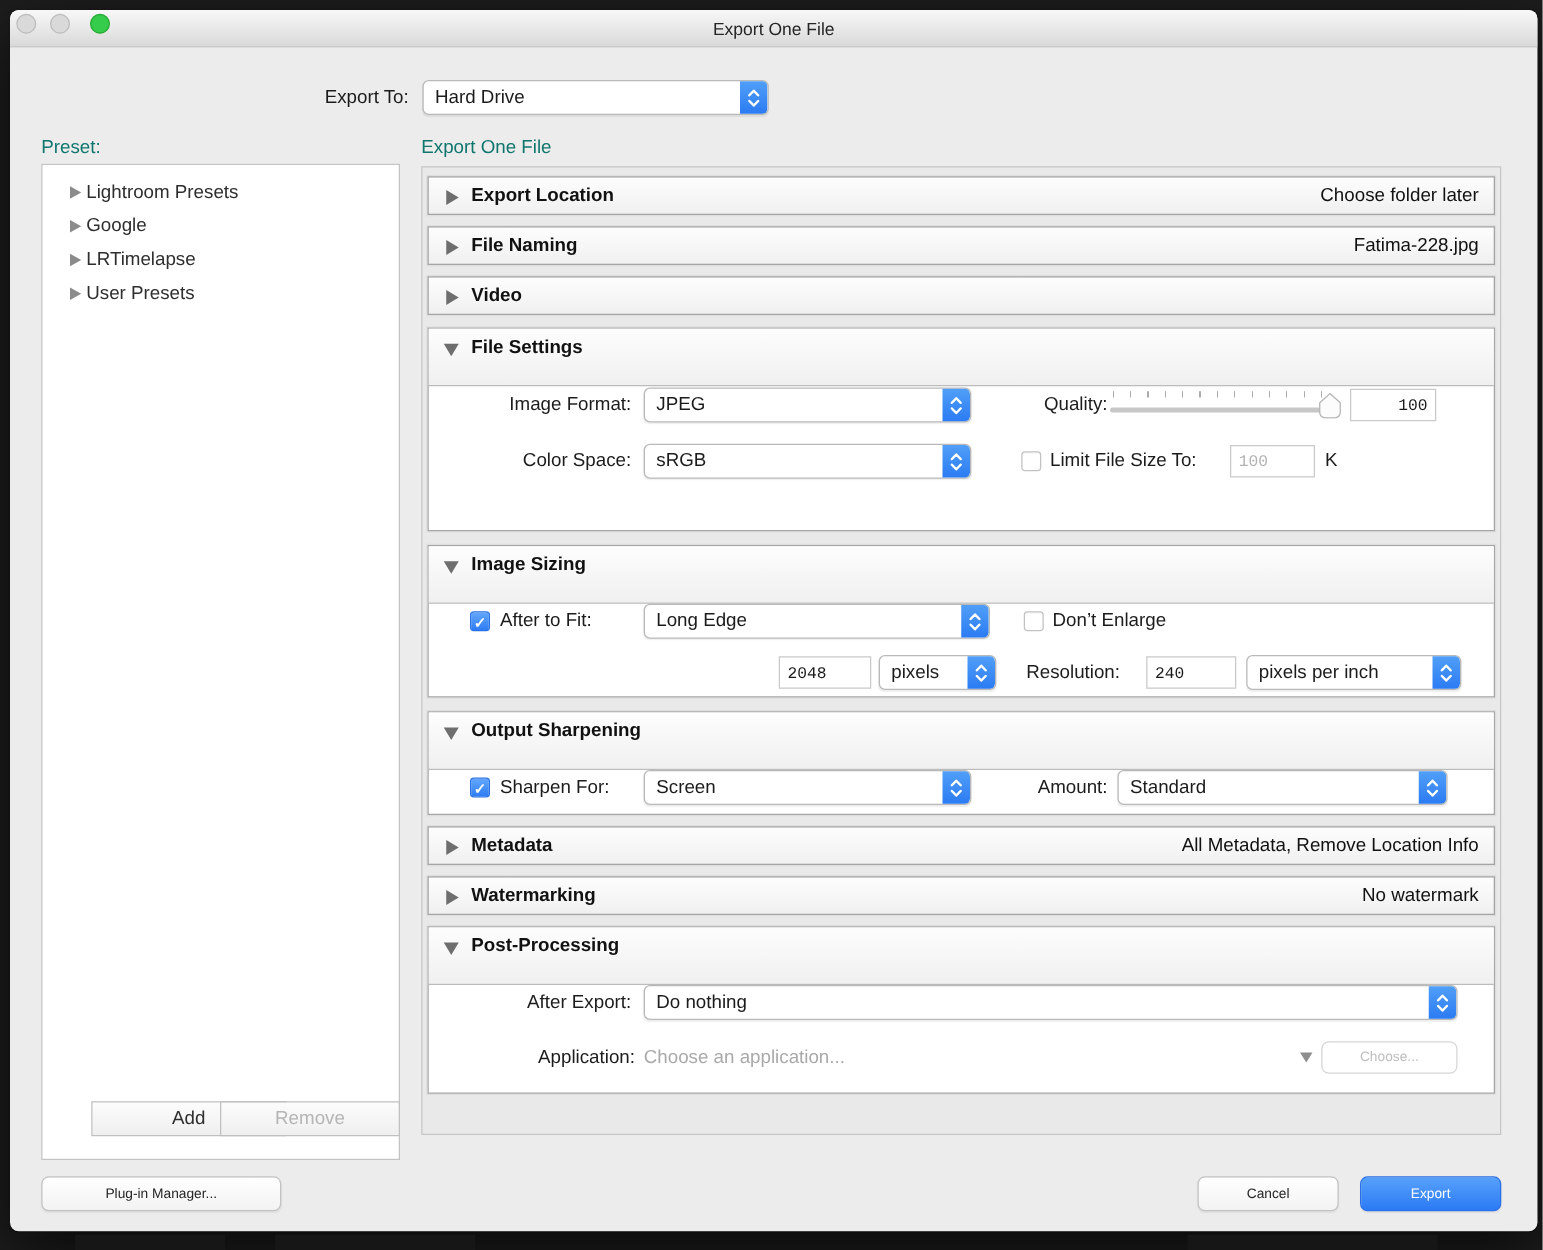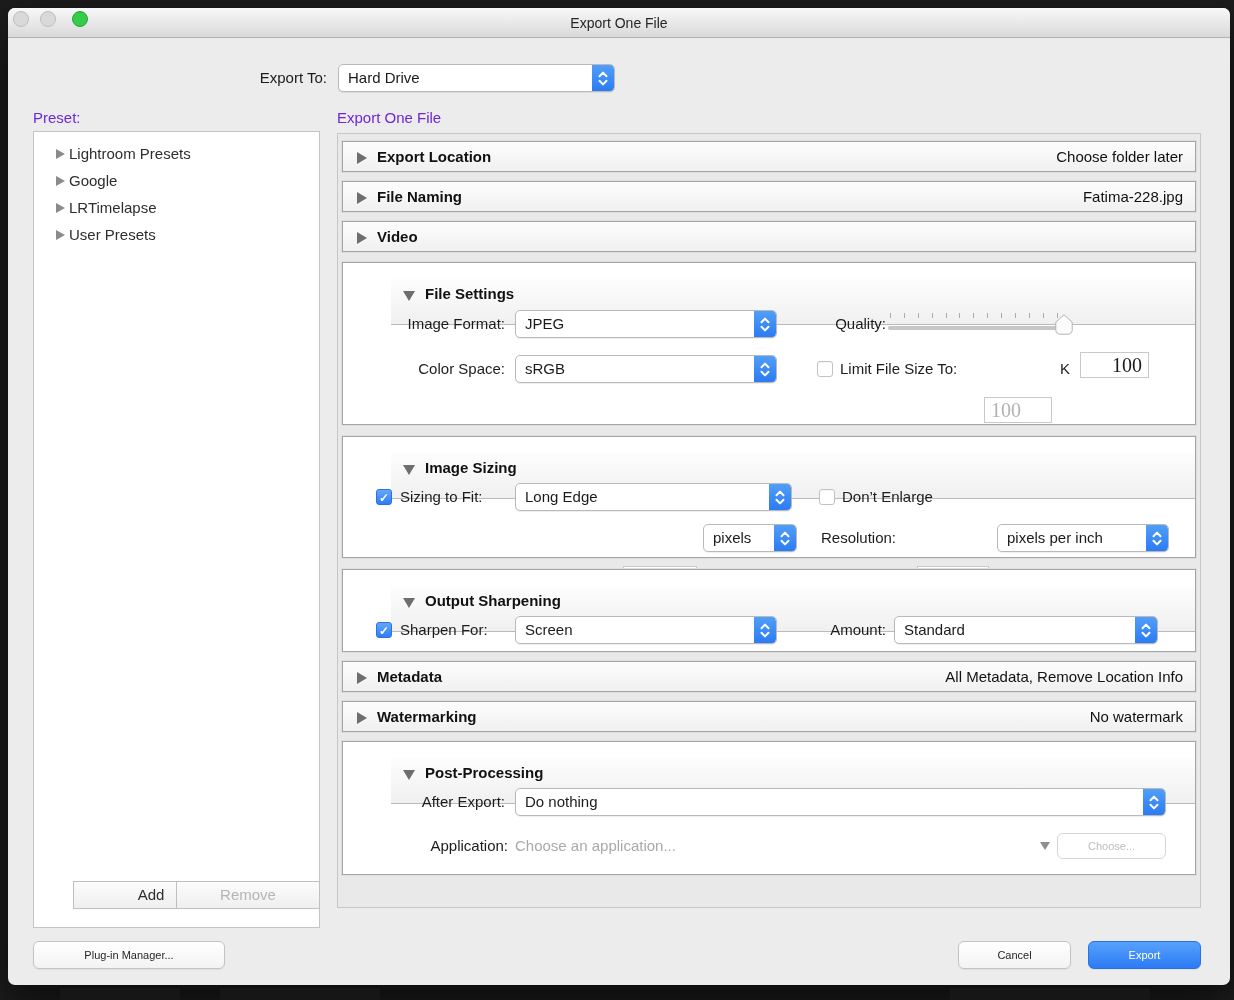--- a/index.html
+++ b/index.html
@@ -28,21 +28,21 @@
     text-align:center; line-height:30px;
     font-size:14px; font-weight:500; color:#262626;
   }
   .light { position:absolute; top:3px; width:16px; height:16px; border-radius:50%; }
   .light.gray  { background:#d9d9d9; border:1px solid #bcbcbc; }
   .light.green { background:#35cb4b; border:1px solid #24a833; }
 
   
   .lbl { position:absolute; font-size:15px; color:#1c1c1c; }
   .lbl.r { text-align:right; }
-  .lbl.gray { color:#6d28d9; }
+  .lbl.gray { color:#0f766e; }
 
   
   .popup {
     position:absolute; height:28px; background:#fff;
     border:1px solid #b9b9b9; border-radius:5px;
     box-shadow:0 1px 1px rgba(0,0,0,.07);
     font-size:15px; color:#1b1b1b; line-height:26px; padding-left:9px;
     cursor:default; white-space:nowrap; overflow:hidden;
   }
   .stepper {
@@ -57,22 +57,22 @@
   .chk.off { background:#fff; border:1px solid #c2c2c2; box-shadow:inset 0 1px 1px rgba(0,0,0,.04); }
   .chk.on {
     background:linear-gradient(#63a7fa,#2f7df5);
     color:#fff; font-size:12px; font-weight:bold; text-align:center; line-height:16px;
     border:1px solid #2a72e4;
   }
 
   
   .tfield {
     position:absolute; height:26px; border:1px solid #c9c9c9; background:#fff;
-    font-family:Liberation Serif, serif; font-size:20px; color:#1b1b1b;
-    padding:0 6px; outline:none;margin-top:41px;
+    font-family:Liberation Mono, monospace; font-size:13px; color:#1b1b1b;
+    padding:0 6px; outline:none;
   }
   .tfield.right { text-align:right; }
   .tfield.dim { color:#b2b2b2; }
 
   
   .presetlist {
     position:absolute; left:25px; top:123px; width:287px; height:797px;
     background:#fff; border:1px solid #c4c4c4;
   }
   .pitem { position:absolute; left:0; right:0; height:24px; font-size:15px; color:#2e2e2e; line-height:24px; }
@@ -94,24 +94,23 @@
     background:#e9e9e9; border:1px solid #c6c6c6;
   }
   .secbar, .secbox {
     position:absolute; left:4px; width:854px;
     border:1px solid #a5a5a5;
     box-shadow:0 0 0 1px #dedede;
   }
   .secbar { height:31px; background:linear-gradient(#fdfdfd,#f0f0f0); }
   .secbox { background:#fff; }
   .sechdr {
-    position:absolute; left:0; right:0; top:16px; height:46px;
+    position:absolute; left:0; right:0; top:0; height:46px;
     background:linear-gradient(#fdfdfd,#f0f0f0);
     border-bottom:1px solid #bbb;
-    margin-left:48px;
   }
   .sectitle { position:absolute; left:34px; top:0; line-height:30px; font-size:15px; font-weight:bold; color:#111; }
   .secsummary { position:absolute; right:12px; top:0; line-height:30px; font-size:15px; color:#111; }
   .tri-right {
     position:absolute; left:14px; top:10px; width:0; height:0;
     border-left:10px solid #6e6e6e; border-top:6px solid transparent; border-bottom:6px solid transparent;
   }
   .tri-down {
     position:absolute; left:12px; top:12px; width:0; height:0;
     border-top:10px solid #6e6e6e; border-left:6px solid transparent; border-right:6px solid transparent;
@@ -257,21 +256,21 @@
       <input class="tfield dim" style="left: 641px; top: 93px; width: 68px;" value="100">
       <div class="rowlbl" style="left:717px; top:92px;">K</div>
     </div>
 
     <div class="secbox" style="top:302px; height:122px;">
       <div class="sechdr">
         <span class="tri-down"></span>
         <span class="sectitle">Image Sizing</span>
       </div>
       <span class="chk on" style="left:33px; top:52px;">✓</span>
-      <div class="rowlbl" style="left:57px; top:46px;">Sizing to Fit:</div>
+      <div class="rowlbl" style="left:57px; top:46px;">After to Fit:</div>
       <div class="popup" style="left:172px; top:46px; width:277px;">
         <span>Long Edge</span>
         <span class="stepper">
           <svg width="10" height="17" viewBox="0 0 10 17">
               <path d="M1.5 6.2 L5 2.6 L8.5 6.2" stroke="#fff" stroke-width="2" fill="none" stroke-linecap="round" stroke-linejoin="round"></path>
               <path d="M1.5 10.8 L5 14.4 L8.5 10.8" stroke="#fff" stroke-width="2" fill="none" stroke-linecap="round" stroke-linejoin="round"></path>
             </svg>
         </span>
       </div>
       <span class="chk off" style="left:476px; top:52px;"></span>

